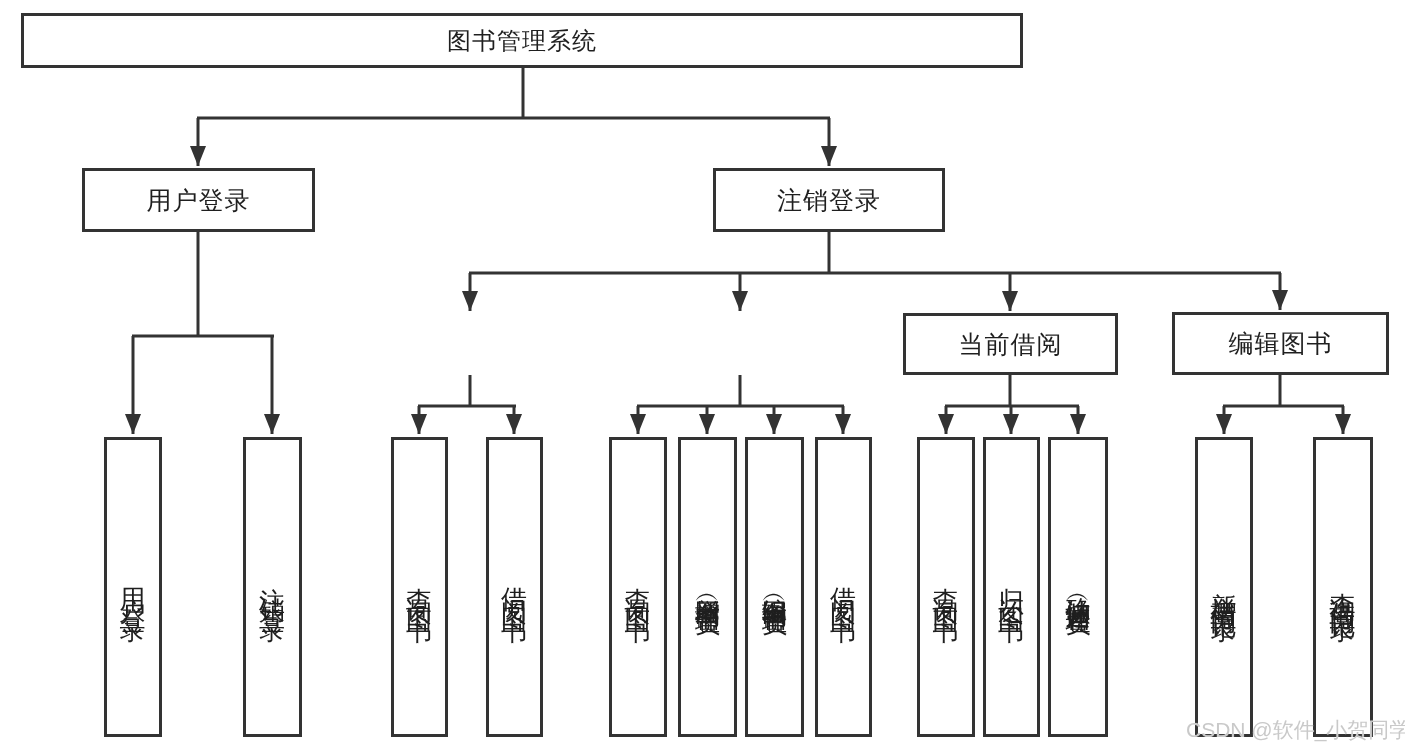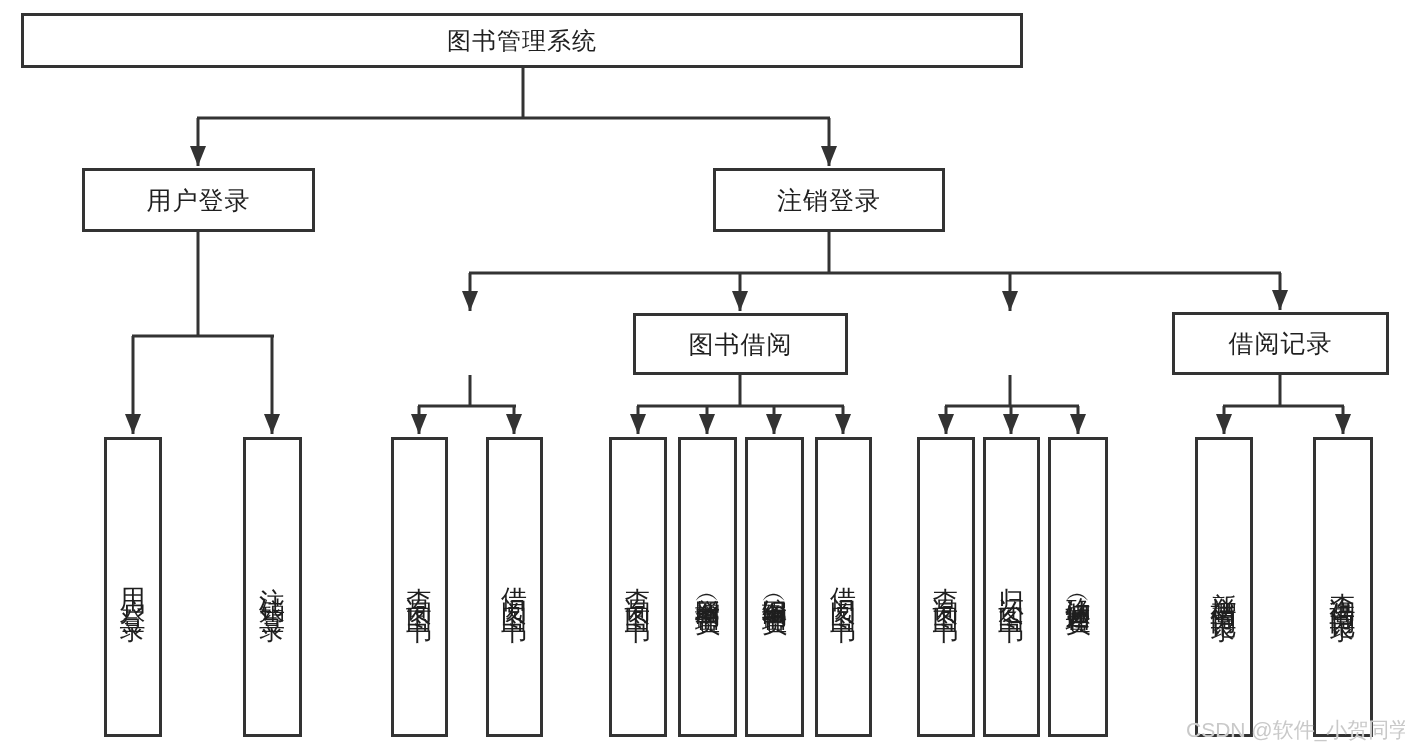--- a/index.html
+++ b/index.html
@@ -121,25 +121,25 @@
     <span class="h-label root-label">图书管理系统</span>
   </div>
 
   <div class="node" style="left:82px; top:168px; width:233px; height:64px;">
     <span class="h-label">用户登录</span>
   </div>
   <div class="node" style="left:713px; top:168px; width:232px; height:64px;">
     <span class="h-label">注销登录</span>
   </div>
 
-  <div class="node" style="left:633px; top:313px; width:215px; height:62px;">
-    <span class="h-label">图书借阅</span>
+  <div class="node" style="left:903px; top:313px; width:215px; height:62px;">
+    <span class="h-label">当前借阅</span>
   </div>
   <div class="node" style="left:1172px; top:312px; width:217px; height:63px;">
-    <span class="h-label">借阅记录</span>
+    <span class="h-label">编辑图书</span>
   </div>
 
   <div class="node" style="left:104px; top:437px; width:58px; height:300px;">
     <span class="vtext v-s">用户登录</span>
   </div>
   <div class="node" style="left:243px; top:437px; width:59px; height:300px;">
     <span class="vtext v-s">注销登录</span>
   </div>
 
   <div class="node" style="left:391px; top:437px; width:57px; height:300px;">

